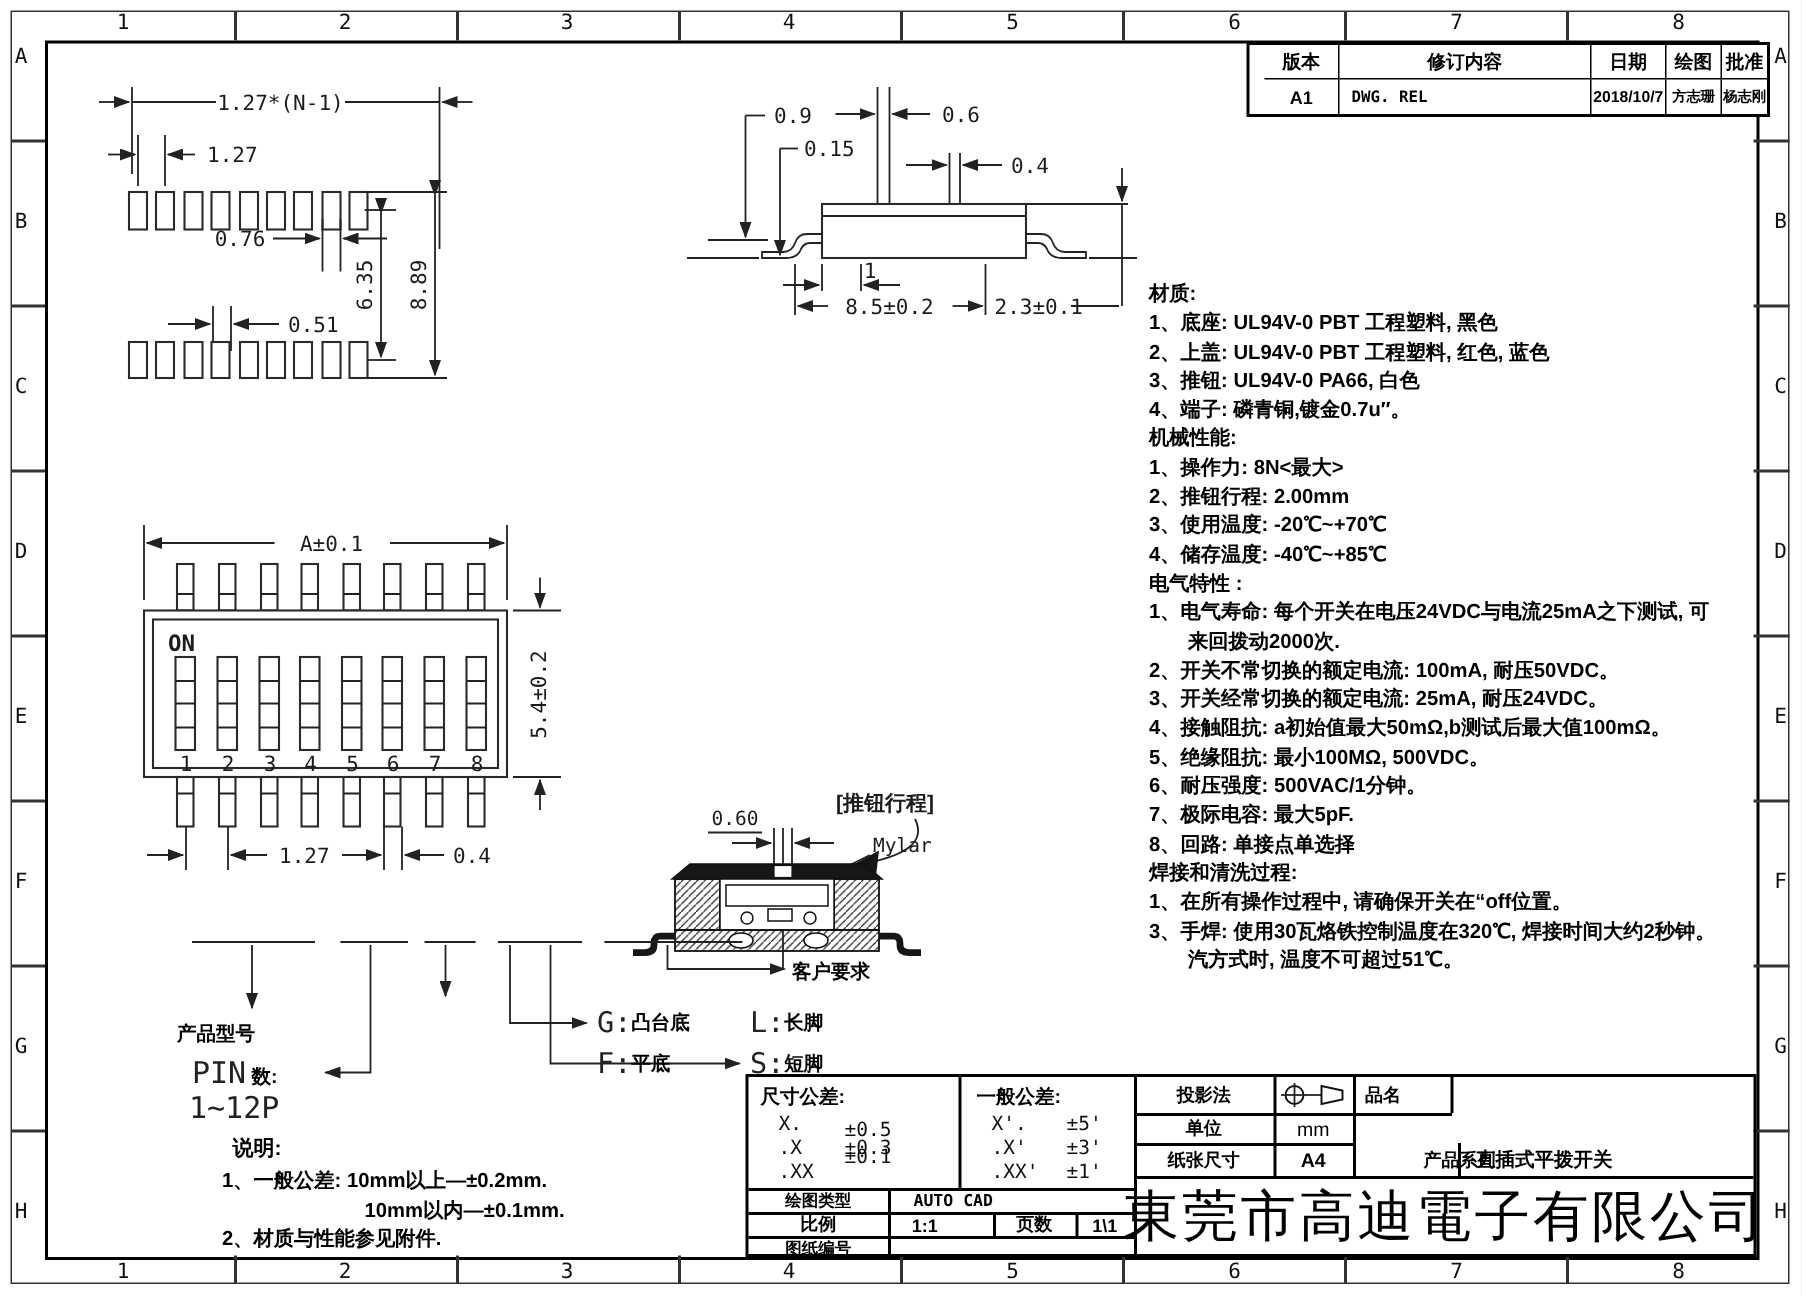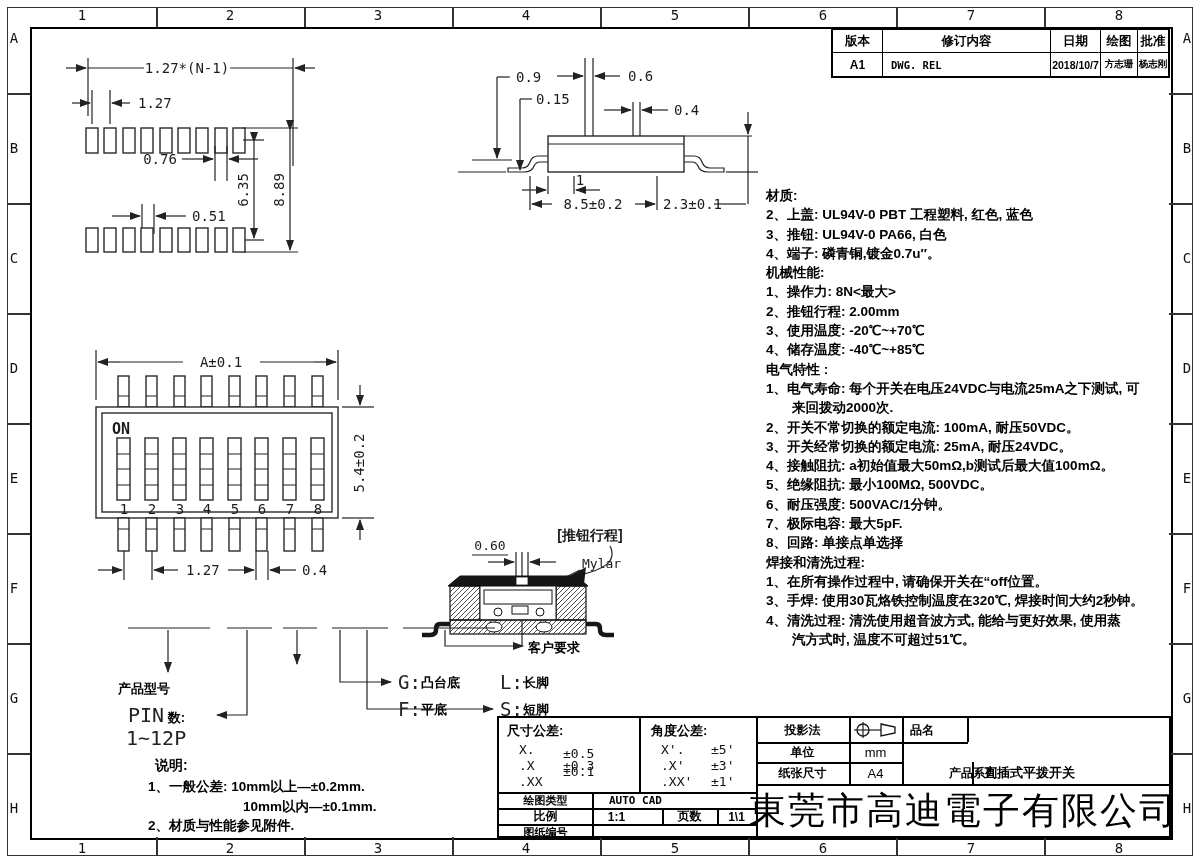--- a/index.html
+++ b/index.html
@@ -13,21 +13,21 @@
   .spec-line{font-size:13.5px;font-weight:bold;line-height:19.3px;height:19.3px;white-space:nowrap;color:#000;}
   .spec-line.indent{padding-left:26px;}
   .cn-b{font-weight:bold;white-space:nowrap;}
   .cad{font-family:"DejaVu Sans Mono",monospace;font-weight:normal;color:#222;white-space:nowrap;}
   .pn-row{height:27px;white-space:nowrap;}
   .pn-row .code{font-family:"DejaVu Sans Mono",monospace;font-size:19px;color:#222;}
   .pn-row .lbl{font-size:13px;font-weight:bold;position:relative;top:-2px;}
   
   #rev{position:absolute;left:831px;top:28px;display:grid;
        grid-template-columns:50px 168px 50px 37px 30px;grid-auto-rows:23px;
-       border:2px solid #000;background:#fff;}
+       border:2px solid #000;background:#fff;padding-left:10px;}
   #rev div{border-right:1.5px solid #000;border-bottom:1.5px solid #000;
        display:flex;align-items:center;justify-content:center;overflow:hidden;}
   #rev div:nth-child(5n){border-right:none;}
   #rev div:nth-child(n+6){border-bottom:none;}
   .rev-h{font-size:12.5px;font-weight:bold;}
   .rev-d{font-size:10.5px;font-weight:bold;}
   
   #tb{position:absolute;left:497px;top:716px;width:674px;height:122px;border:2px solid #000;box-sizing:border-box;}
   #tb .cell{position:absolute;display:flex;align-items:center;white-space:nowrap;}
   .tb-lbl{font-size:12px;font-weight:bold;justify-content:center;}
@@ -418,20 +418,21 @@
 
   <div>
     <div class="abs cn-b" style="left:155px;top:757px;font-size:14px;">说明:</div>
     <div class="abs cn-b" style="left:148px;top:778px;font-size:13.5px;">1、一般公差: 10mm以上—±0.2mm.</div>
     <div class="abs cn-b" style="left:243px;top:798px;font-size:13.5px;">10mm以内—±0.1mm.</div>
     <div class="abs cn-b" style="left:148px;top:817px;font-size:13.5px;">2、材质与性能参见附件.</div>
   </div>
 
   <div class="abs" style="left:766px;top:186px;width:404px;">
     <div class="spec-line">材质:</div>
+    <div class="spec-line">1、底座: UL94V-0 PBT 工程塑料, 黑色</div>
     <div class="spec-line">2、上盖: UL94V-0 PBT 工程塑料, 红色, 蓝色</div>
     <div class="spec-line">3、推钮: UL94V-0 PA66, 白色</div>
     <div class="spec-line">4、端子: 磷青铜,镀金0.7u″。</div>
     <div class="spec-line">机械性能:</div>
     <div class="spec-line">1、操作力: 8N&lt;最大&gt;</div>
     <div class="spec-line">2、推钮行程: 2.00mm</div>
     <div class="spec-line">3、使用温度: -20℃~+70℃</div>
     <div class="spec-line">4、储存温度: -40℃~+85℃</div>
     <div class="spec-line">电气特性 :</div>
     <div class="spec-line">1、电气寿命: 每个开关在电压24VDC与电流25mA之下测试, 可</div>
@@ -439,21 +440,20 @@
     <div class="spec-line">2、开关不常切换的额定电流: 100mA, 耐压50VDC。</div>
     <div class="spec-line">3、开关经常切换的额定电流: 25mA, 耐压24VDC。</div>
     <div class="spec-line">4、接触阻抗: a初始值最大50mΩ,b测试后最大值100mΩ。</div>
     <div class="spec-line">5、绝缘阻抗: 最小100MΩ, 500VDC。</div>
     <div class="spec-line">6、耐压强度: 500VAC/1分钟。</div>
     <div class="spec-line">7、极际电容: 最大5pF.</div>
     <div class="spec-line">8、回路: 单接点单选择</div>
     <div class="spec-line">焊接和清洗过程:</div>
     <div class="spec-line">1、在所有操作过程中, 请确保开关在“off位置。</div>
     <div class="spec-line">3、手焊: 使用30瓦烙铁控制温度在320℃, 焊接时间大约2秒钟。</div>
-    <div class="spec-line">4、清洗过程: 清洗使用超音波方式, 能给与更好效果, 使用蒸</div>
     <div class="spec-line indent">汽方式时, 温度不可超过51℃。</div>
   </div>
 
   <div id="tb">
 
     <div class="ln" style="left:140px;top:0;width:1.5px;height:74px;"></div>
     <div class="ln" style="left:257px;top:0;width:1.5px;height:118px;"></div>
     <div class="ln" style="left:0;top:74px;width:258px;height:1.5px;"></div>
     <div class="ln" style="left:0;top:90px;width:258px;height:1.5px;"></div>
     <div class="ln" style="left:0;top:106px;width:258px;height:1.5px;"></div>
@@ -469,21 +469,21 @@
     <div class="ln" style="left:257px;top:66px;width:413px;height:1.5px;"></div>
 
     <div class="cell cn-b" style="left:8px;top:4px;font-size:13px;">尺寸公差:</div>
     <div class="cell tol" style="left:20px;top:24px;">X.</div>
     <div class="cell tol" style="left:64px;top:28px;">±0.5</div>
     <div class="cell tol" style="left:20px;top:40px;">.X</div>
     <div class="cell tol" style="left:64px;top:40px;">±0.3</div>
     <div class="cell tol" style="left:20px;top:56px;">.XX</div>
     <div class="cell tol" style="left:64px;top:46px;">±0.1</div>
 
-    <div class="cell cn-b" style="left:152px;top:4px;font-size:13px;">角度公差:</div>
+    <div class="cell cn-b" style="left:152px;top:4px;font-size:13px;">一般公差:</div>
     <div class="cell tol" style="left:162px;top:24px;">X'.</div>
     <div class="cell tol" style="left:212px;top:24px;">±5'</div>
     <div class="cell tol" style="left:162px;top:40px;">.X'</div>
     <div class="cell tol" style="left:212px;top:40px;">±3'</div>
     <div class="cell tol" style="left:162px;top:56px;">.XX'</div>
     <div class="cell tol" style="left:212px;top:56px;">±1'</div>
 
     <div class="cell tb-lbl" style="left:0;top:75px;width:93px;height:15px;font-size:11px;">绘图类型</div>
     <div class="cell tb-val" style="left:110px;top:75px;height:15px;font-family:'DejaVu Sans Mono',monospace;font-size:11px;">AUTO CAD</div>
     <div class="cell tb-lbl" style="left:0;top:91px;width:93px;height:15px;">比例</div>
@@ -501,19 +501,19 @@
         <line x1="10" y1="2" x2="10" y2="18" stroke="#111" stroke-width="1"></line>
         <line x1="19" y1="10" x2="28" y2="10" stroke="#111" stroke-width="1"></line>
         <polygon points="28,4 42,7 42,13 28,16" fill="none" stroke="#111" stroke-width="1.3"></polygon>
       </svg>
     </div>
     <div class="cell tb-lbl" style="left:403px;top:0;width:65px;height:24px;justify-content:flex-start;padding-left:8px;">品名</div>
     <div class="cell tb-val" style="left:470px;top:0;width:200px;height:24px;"></div>
     <div class="cell tb-lbl" style="left:257px;top:24px;width:93px;height:20px;">单位</div>
     <div class="cell tb-val" style="left:350px;top:24px;width:53px;height:20px;justify-content:center;font-weight:normal;font-size:13px;">mm</div>
     <div class="cell tb-lbl" style="left:257px;top:44px;width:93px;height:22px;">纸张尺寸</div>
-    <div class="cell tb-val" style="left:350px;top:44px;width:53px;height:22px;justify-content:center;font-weight:normal;font-size:13px;">A4</div>
+    <div class="cell tb-val" style="left:350px;top:44px;width:53px;height:22px;justify-content:center;font-weight:bold;font-size:13px;">A4</div>
     <div class="cell tb-lbl" style="left:426px;top:44px;width:70px;height:22px;margin-left:13px;">产品系列</div>
     <div class="cell tb-val" style="left:485px;top:44px;height:22px;font-size:13px;">直插式平拨开关</div>
     <div id="company">東莞市高迪電子有限公司</div>
   </div>
 
 </div>
 
 </body></html>

